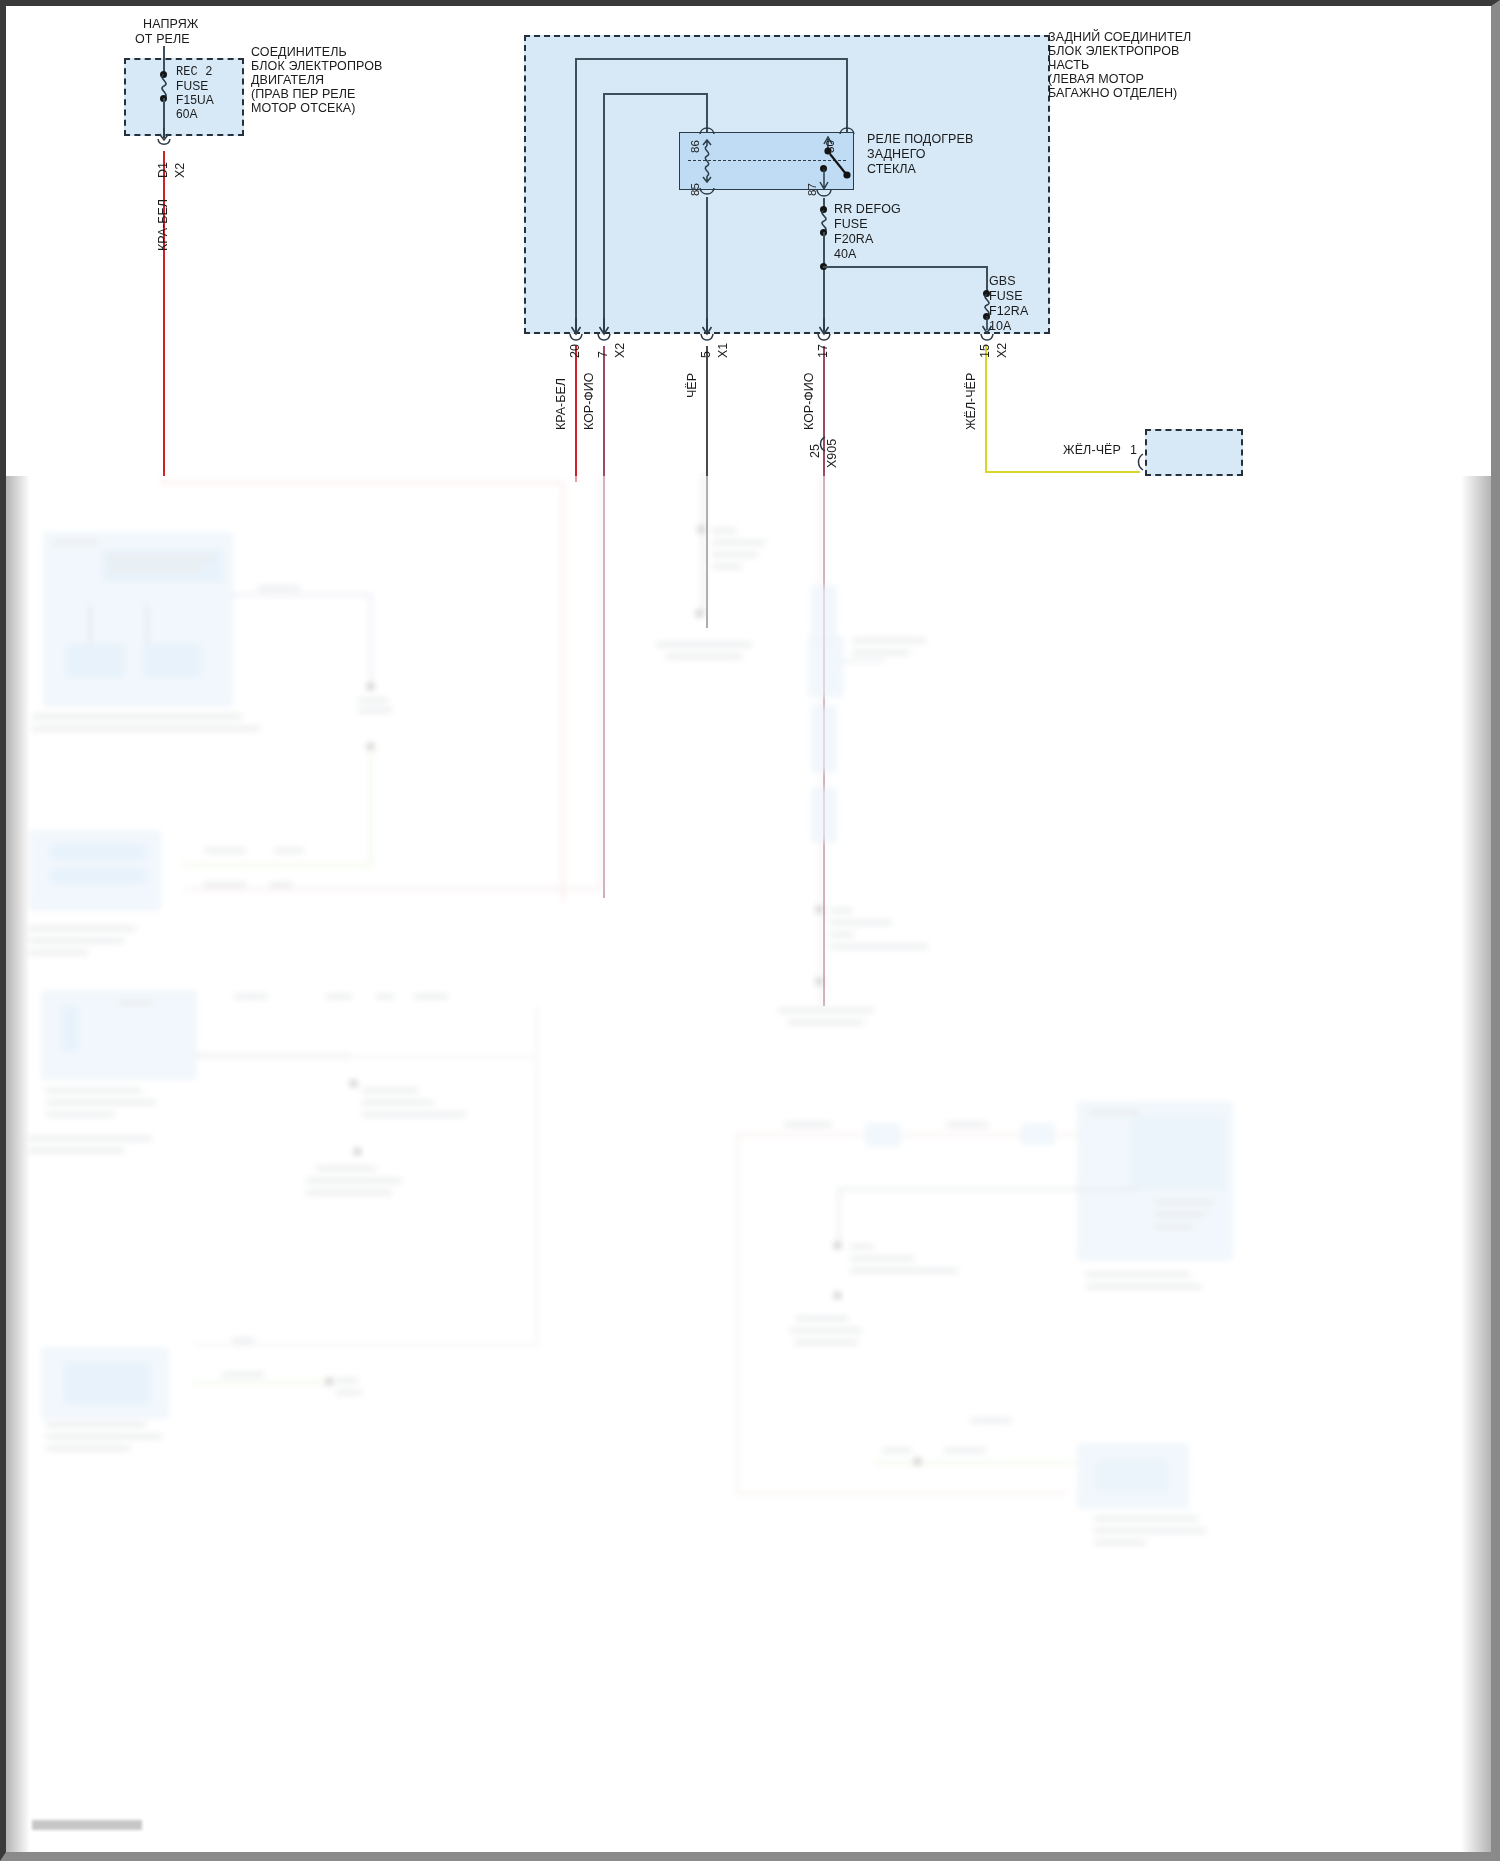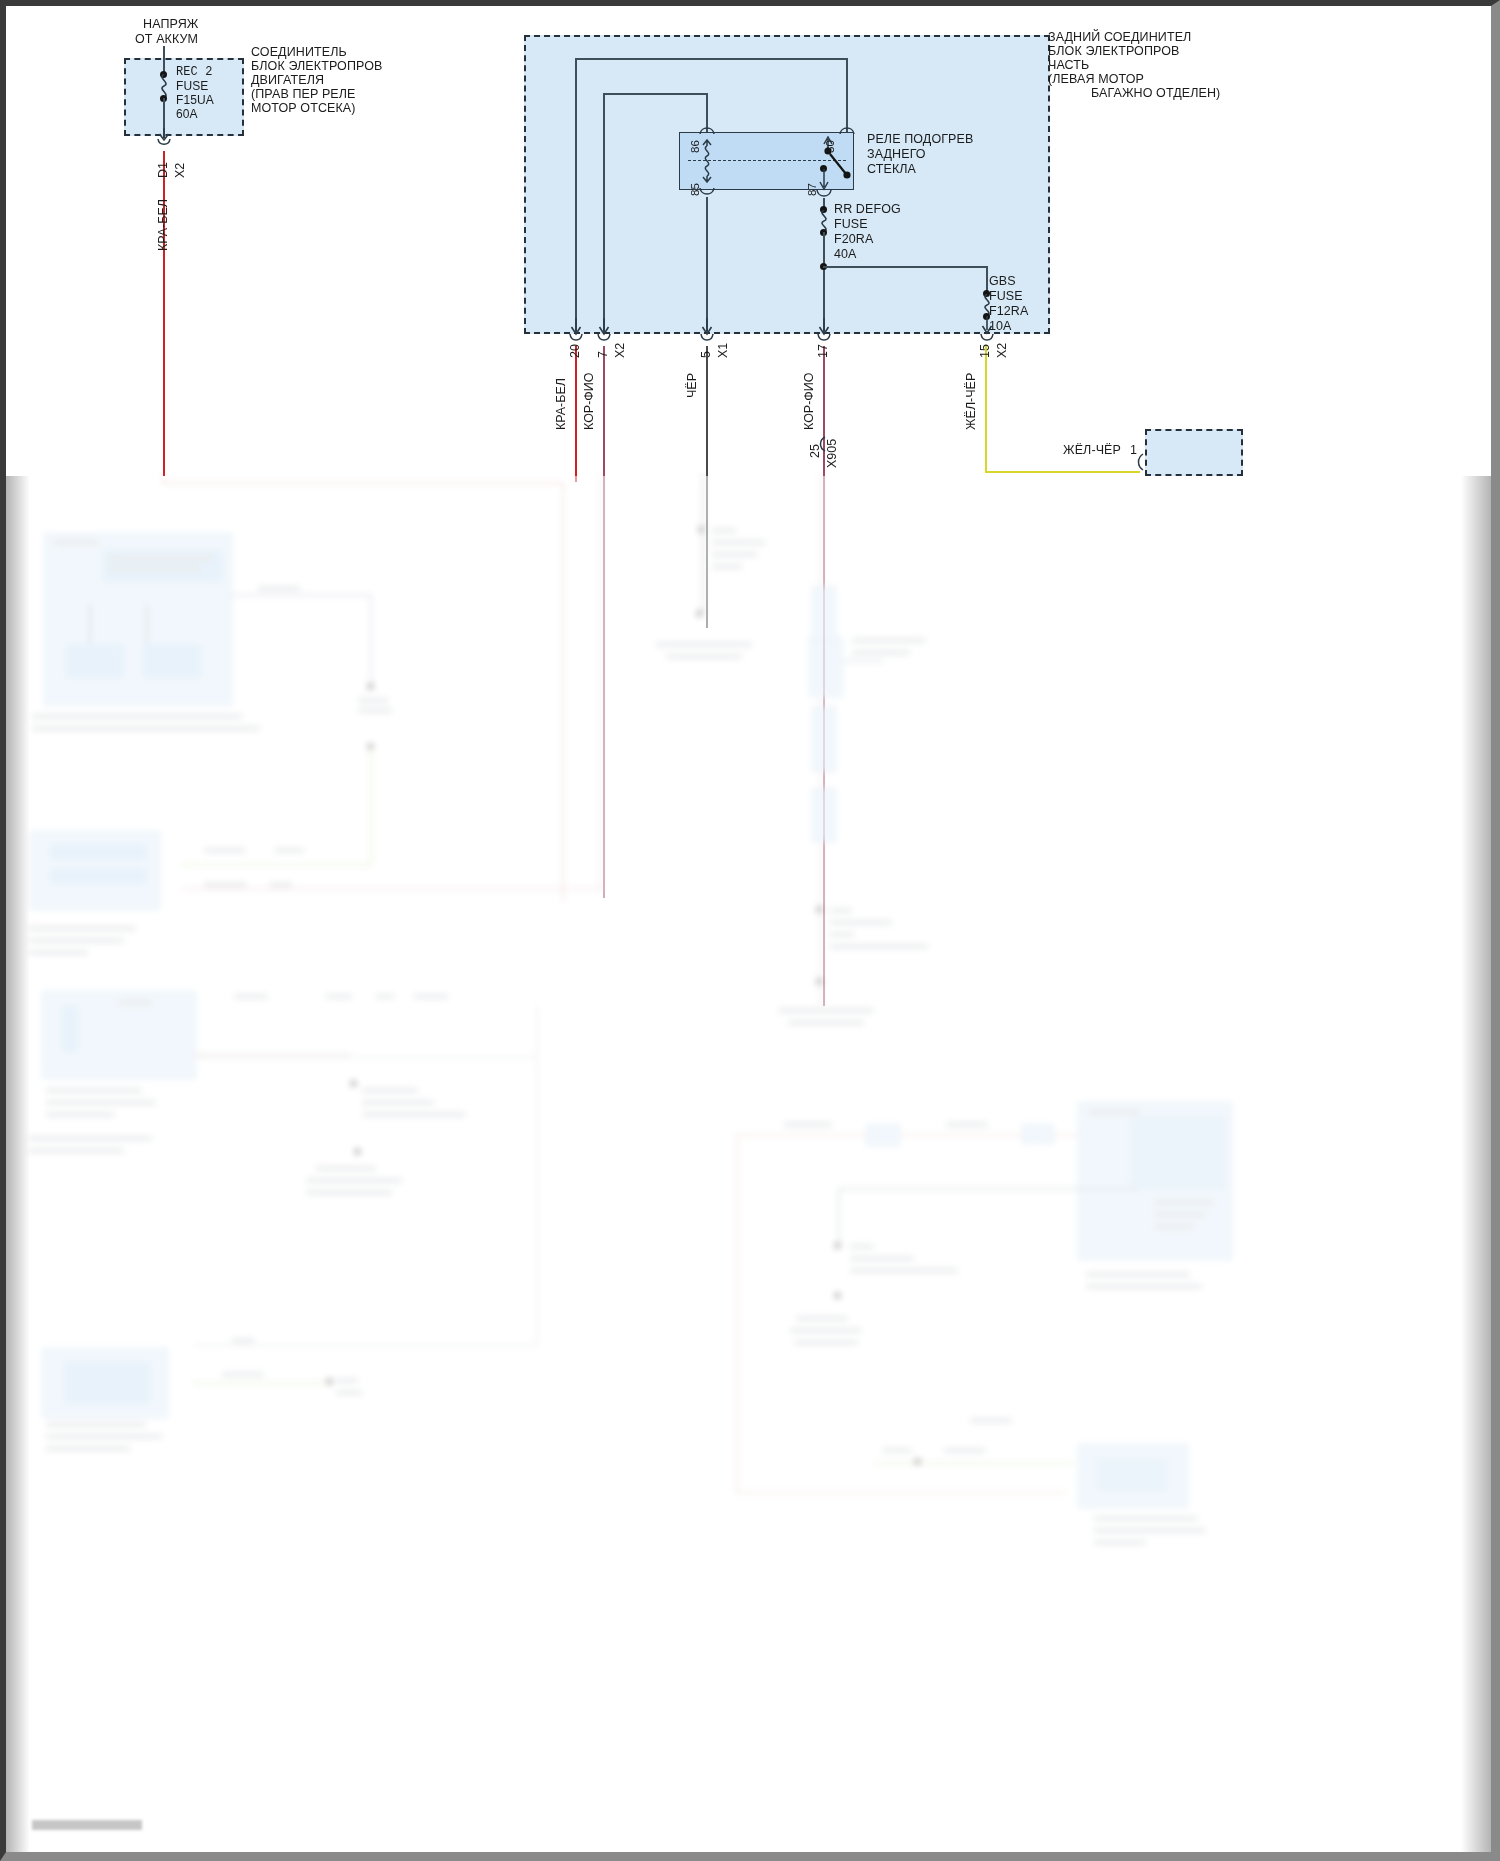--- a/index.html
+++ b/index.html
@@ -51,21 +51,21 @@
 </style>
 </head>
 <body>
 
 <div id="page">
   <div id="sheet">
 
     <div class="modbox" style="left:118px; top:52px; width:120px; height:78px;"></div>
 
     <div class="lbl" style="left:137px; top:11px;">НАПРЯЖ</div>
-    <div class="lbl" style="left:129px; top:26px;">ОТ АККУМ</div>
+    <div class="lbl" style="left:129px; top:26px;">ОТ РЕЛЕ</div>
 
     <div class="wire v" style="left:157px; top:40px; height:28px;"></div>
     <div class="wire v" style="left:157px; top:62px; height:8px;"></div>
     <div class="dot" style="left:154px; top:65px;"></div>
     <svg style="position:absolute; left:150px; top:68px;" width="16" height="24" viewBox="0 0 16 24">
       <path d="M8 0 C 1 4, 15 9, 8 12 C 1 15, 15 20, 8 24" fill="none" stroke="#2b3b47" stroke-width="1.6"></path>
     </svg>
     <div class="dot" style="left:154px; top:89px;"></div>
     <div class="wire v" style="left:157px; top:92px; height:40px;"></div>
     <svg style="position:absolute; left:150px; top:122px;" width="16" height="14" viewBox="0 0 16 14">
@@ -90,21 +90,21 @@
     <div class="vlbl" style="left:150px; top:172px;">D1</div>
     <div class="vlbl" style="left:167px; top:172px;">X2</div>
     <div class="vlbl" style="left:150px; top:245px;">КРА-БЕЛ</div>
 
     <div class="modbox" style="left:518px; top:29px; width:526px; height:299px;"></div>
 
     <div class="lbl" style="left:1042px; top:24px;">ЗАДНИЙ СОЕДИНИТЕЛ</div>
     <div class="lbl" style="left:1042px; top:38px;">БЛОК ЭЛЕКТРОПРОВ</div>
     <div class="lbl" style="left:1042px; top:52px;">ЧАСТЬ</div>
     <div class="lbl" style="left:1042px; top:66px;">(ЛЕВАЯ МОТОР</div>
-    <div class="lbl" style="left:1042px; top:80px;margin-left:43px;">БАГАЖНО ОТДЕЛЕН)</div>
+    <div class="lbl" style="left:1042px; top:80px;">БАГАЖНО ОТДЕЛЕН)</div>
 
     <div class="wire h" style="left:569px; top:52px; width:272px;"></div>
     <div class="wire v" style="left:569px; top:52px; height:276px;"></div>
     <div class="wire v" style="left:840px; top:52px; height:76px;"></div>
 
     <div class="wire h" style="left:597px; top:87px; width:104px;"></div>
     <div class="wire v" style="left:597px; top:87px; height:241px;"></div>
     <div class="wire v" style="left:700px; top:87px; height:41px;"></div>
 
     <div class="relay" style="left:673px; top:126px; width:175px; height:58px;"></div>

